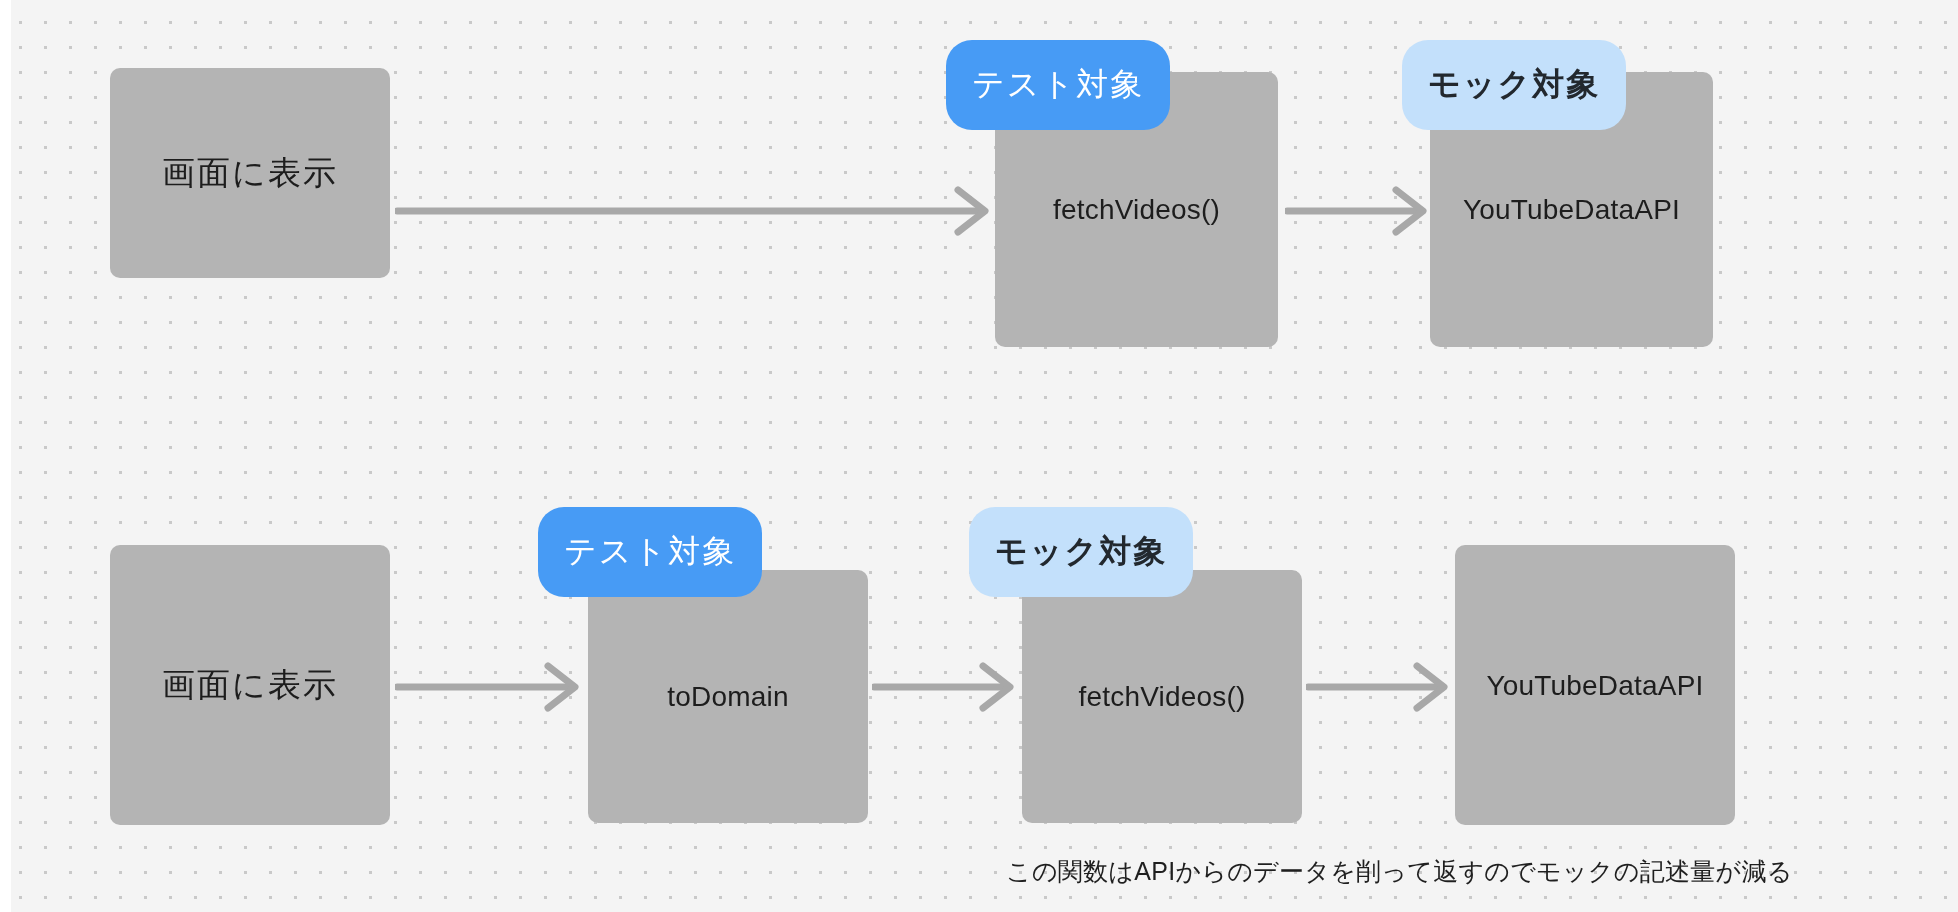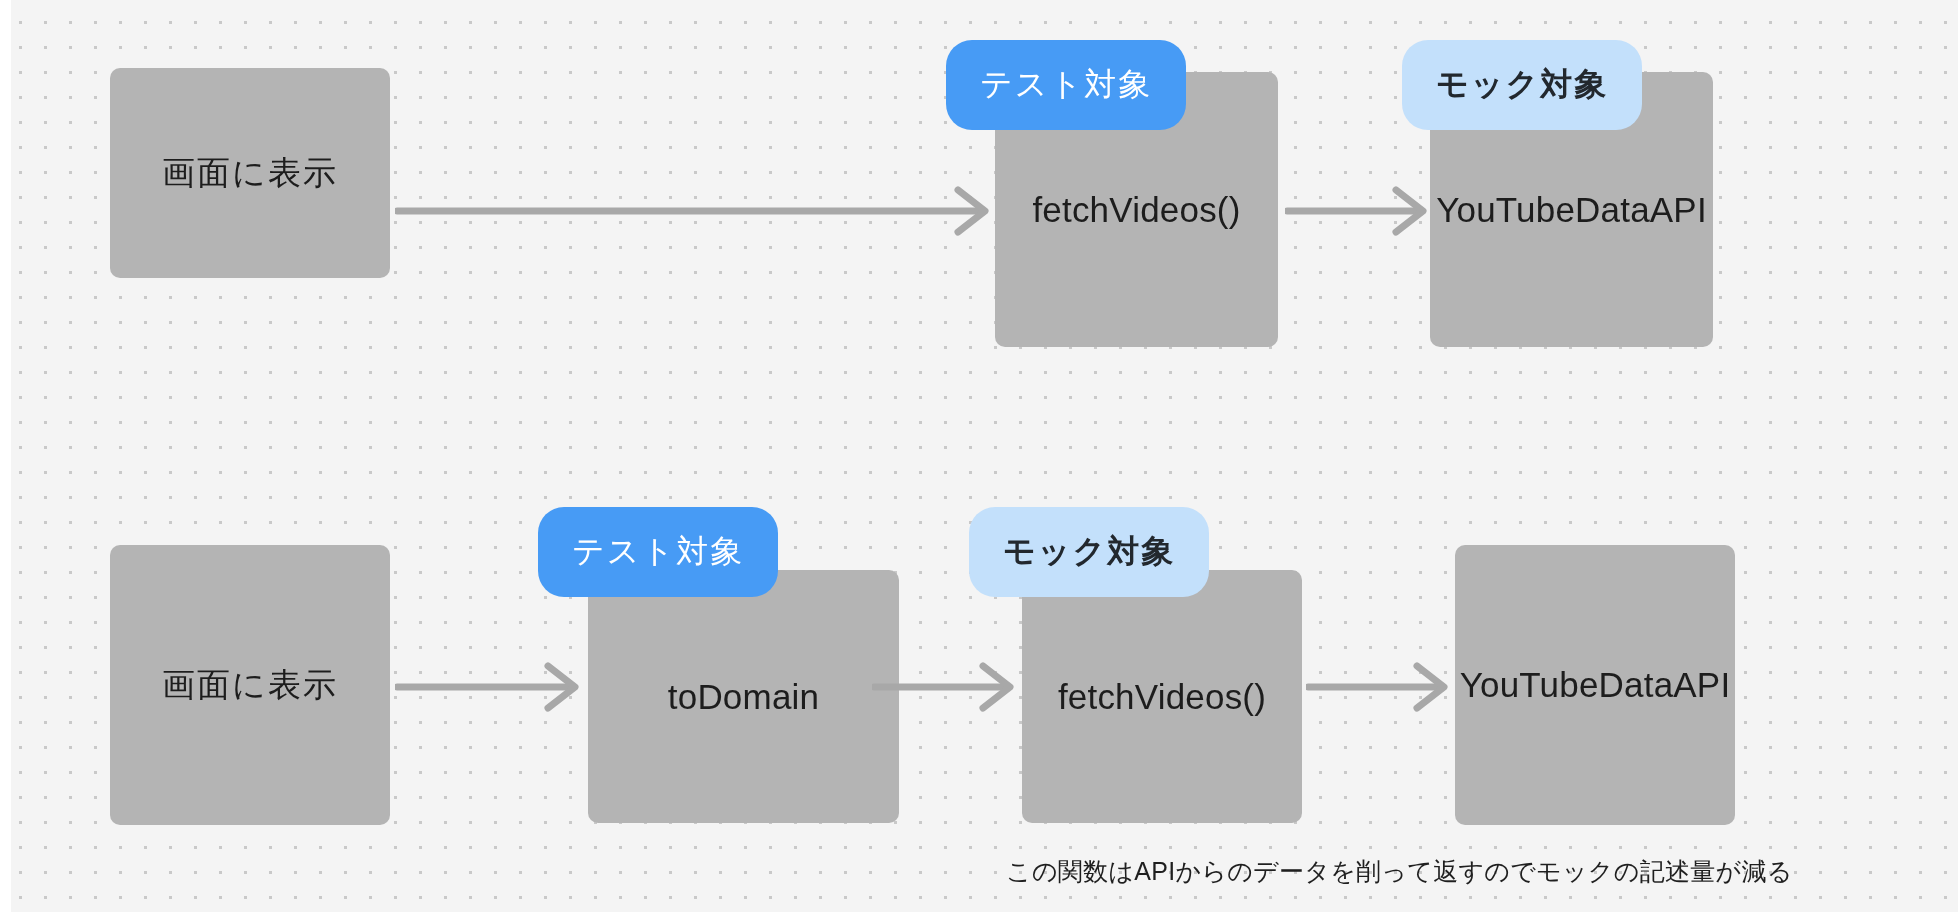--- a/index.html
+++ b/index.html
@@ -43,41 +43,41 @@
     border-radius: 10px;
     display: flex;
     align-items: center;
     justify-content: center;
     color: #1c1c1c;
     z-index: 2;
     box-sizing: border-box;
     padding: 0 8px;
   }
   .node .node-label {
-    font-size: 35px;
+    font-size: 28px;
     line-height: 1.25;
     letter-spacing: 0.2px;
     text-align: center;
     color: #1d1d1d;
   }
   .node.jp .node-label {
     font-size: 33px;
     letter-spacing: 2px;
   }
 
   
   .badge {
     position: absolute;
     border-radius: 26px;
     display: flex;
     align-items: center;
     justify-content: center;
     z-index: 6;
     box-sizing: border-box;
-    padding: 0 34px;
+    padding: 0 26px;
     white-space: nowrap;
   }
   .badge .badge-label {
     font-size: 32px;
     letter-spacing: 2px;
   }
   .badge.primary {
     background: #479bf5;
   }
   .badge.primary .badge-label {
@@ -155,21 +155,21 @@
     <span class="node-label">画面に表示</span>
   </div>
 
   <div class="arrow" style="left:395px; top:661px; width:190px; height:52px;">
     <svg width="190" height="52" viewBox="0 0 190 52" xmlns="http://www.w3.org/2000/svg">
       <line x1="2" y1="26" x2="175" y2="26" stroke="#a8a8a8" stroke-width="7" stroke-linecap="round"></line>
       <polyline points="153,5 180,26 153,47" fill="none" stroke="#a8a8a8" stroke-width="7" stroke-linecap="round" stroke-linejoin="round"></polyline>
     </svg>
   </div>
 
-  <div class="node" style="left:588px; top:570px; width:311px; height:253px;">
+  <div class="node" style="left:588px; top:570px; width:280px; height:253px;">
     <span class="node-label">toDomain</span>
   </div>
 
   <div class="badge primary" style="left:538px; top:507px; height:90px;">
     <span class="badge-label">テスト対象</span>
   </div>
 
   <div class="arrow" style="left:872px; top:661px; width:148px; height:52px;">
     <svg width="148" height="52" viewBox="0 0 148 52" xmlns="http://www.w3.org/2000/svg">
       <line x1="2" y1="26" x2="133" y2="26" stroke="#a8a8a8" stroke-width="7" stroke-linecap="round"></line>

